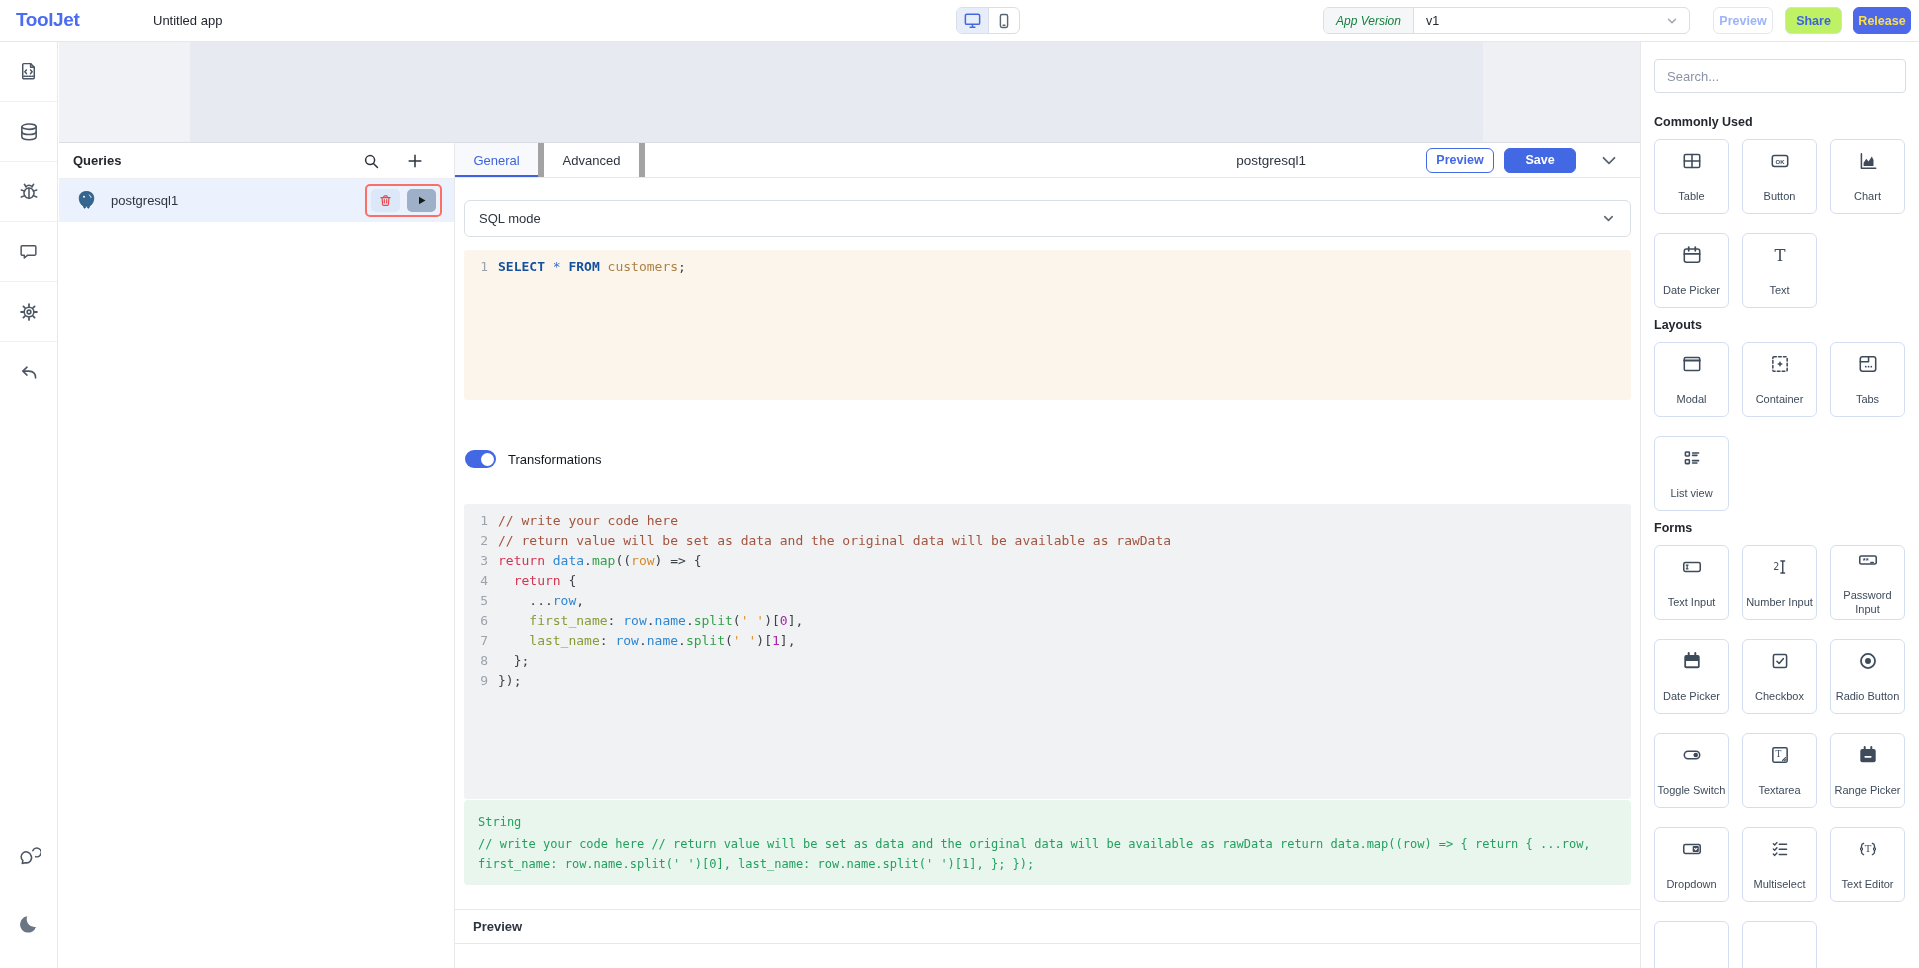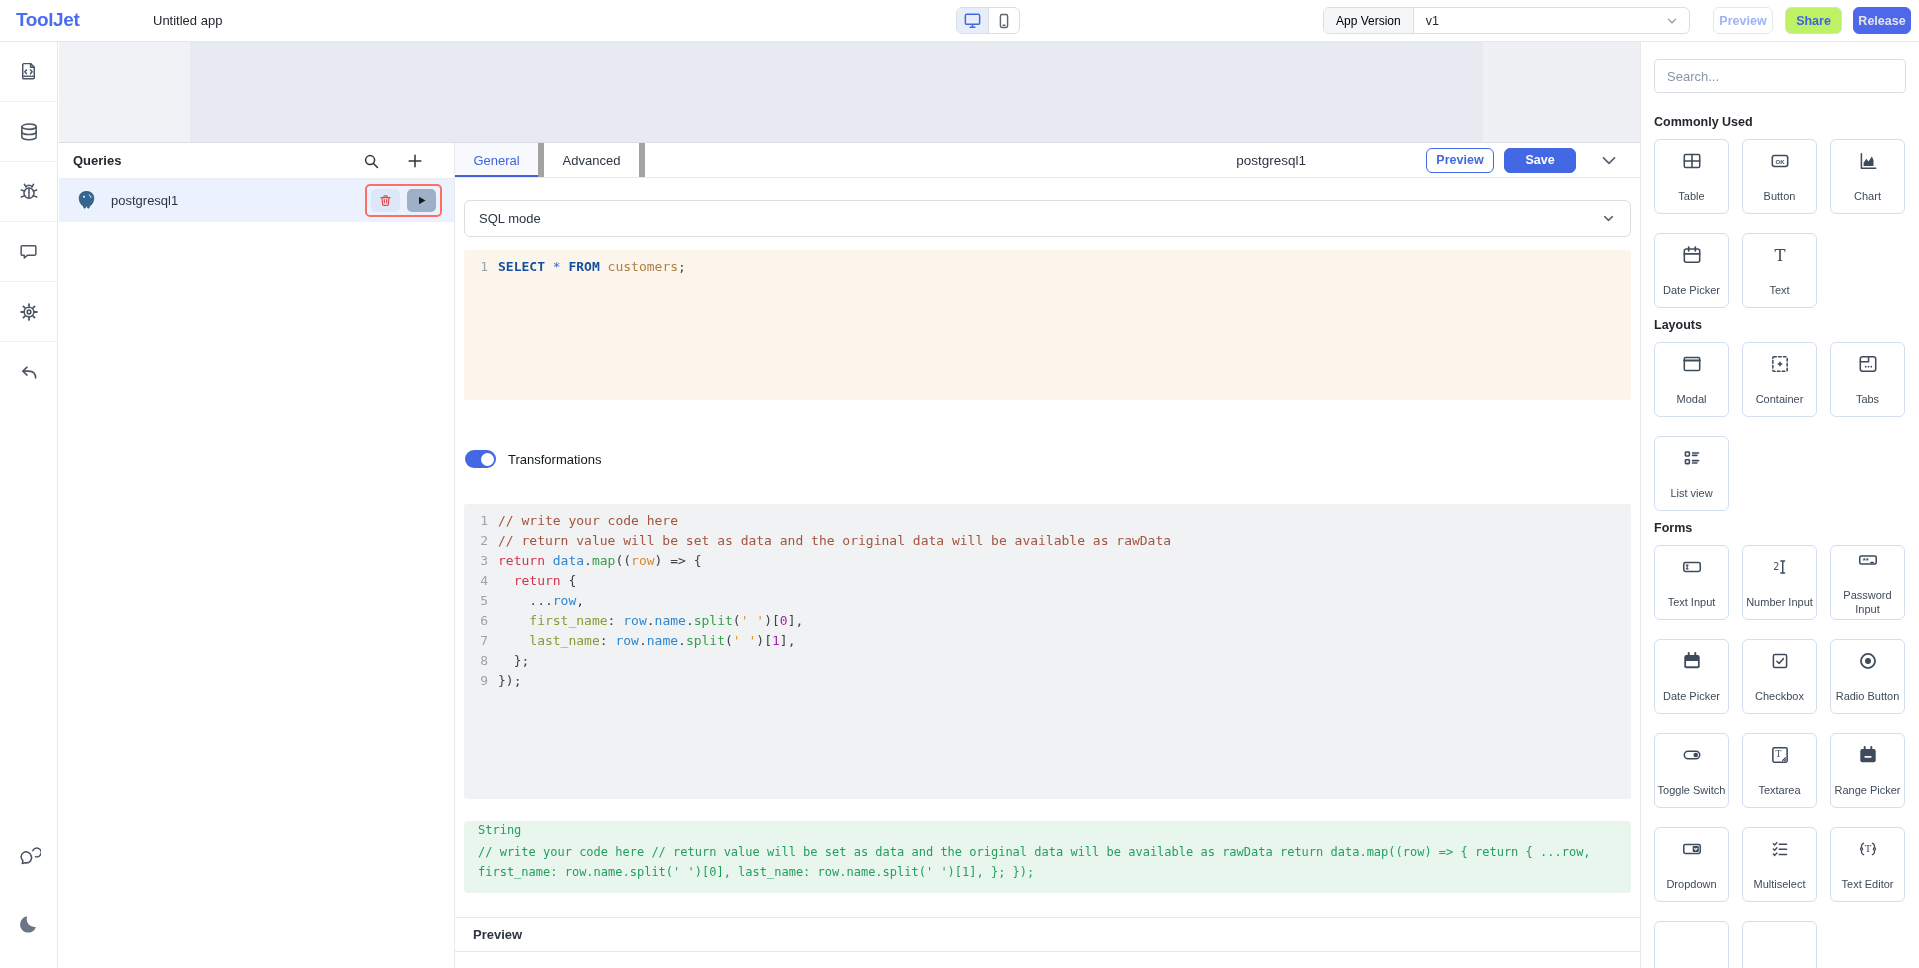--- a/index.html
+++ b/index.html
@@ -12,28 +12,28 @@
   .logo { position:absolute; left:16px; top:9px; font-size:19px; font-weight:800;
     color:#4a6cf3; letter-spacing:-0.4px; }
   .app-title { position:absolute; left:153px; top:13px; font-size:13px; color:#23272e; }
   .device-toggle { position:absolute; left:956px; top:7px; height:27px; display:flex;
     border:1px solid #d9dee7; border-radius:6px; overflow:hidden; background:#fff; }
   .device-btn { width:31px; display:flex; align-items:center; justify-content:center; cursor:pointer; }
   .device-btn.active { background:#e7eef9; }
   .appver { position:absolute; left:1323px; top:7px; height:27px; display:flex; align-items:stretch;
     border:1px solid #d9dee7; border-radius:6px; overflow:hidden; background:#fff; width:367px; }
   .appver-label { background:#f4f6f8; border-right:1px solid #d9dee7; display:flex; align-items:center;
-    padding:0 12px; font-size:12px; color:#000000; }
+    padding:0 12px; font-size:12px; color:#15803d;font-style:italic; }
   .appver-value { display:flex; align-items:center; padding:0 12px; font-size:12.5px; color:#23272e; flex:1; }
   .appver-chev { display:flex; align-items:center; padding-right:10px; }
   .hbtn { position:absolute; top:7px; height:27px; border-radius:6px; font-size:12.5px; font-weight:600;
     display:flex; align-items:center; justify-content:center; cursor:pointer; }
   .hbtn.preview-top { left:1713px; width:60px; border:1px solid #e3e7ee; color:#9db4f6; background:#fff; }
   .hbtn.share { left:1785px; width:57px; border:1px solid #d5ddea; color:#3e63dd; background:#bef264; }
-  .hbtn.release { left:1853px; width:58px; background:#4d68e8; color:#e5e5e5; border:1px solid #4d68e8; }
+  .hbtn.release { left:1853px; width:58px; background:#4d68e8; color:#fde047; border:1px solid #4d68e8; }
 
   
   .rail { position:absolute; left:0; top:42px; width:58px; bottom:0; background:#fff;
     border-right:1px solid #e6e8ec; z-index:20; }
   .rail-cell { height:60px; display:flex; align-items:center; justify-content:center;
     border-bottom:1px solid #f0f1f4; cursor:pointer; }
   .rail-bottom { position:absolute; left:0; bottom:28px; width:100%; display:flex;
     flex-direction:column; align-items:center; gap:40px; }
   .rail svg { stroke:#4c5563; fill:none; stroke-width:1.4; stroke-linecap:round; stroke-linejoin:round; }
 
@@ -101,21 +101,21 @@
   .tk-str { color:#e0912f; }
   .tk-num { color:#a626a4; }
 
   .transform-row { margin-top:50px; display:flex; align-items:center; padding-left:1px; }
   .toggle { width:31px; height:18px; border-radius:9px; background:#4368e3; position:relative;
     cursor:pointer; flex:none; }
   .toggle::after { content:""; position:absolute; right:2.5px; top:2.5px; width:13px; height:13px;
     border-radius:50%; background:#fff; }
   .transform-label { margin-left:12px; font-size:13px; font-weight:500; color:#11181c; }
 
-  .result-box { margin-top:22px; background:#e9f6ee; border-radius:4px; padding:2px 14px 11px;
+  .result-box { margin-top:1px; background:#e9f6ee; border-radius:4px; padding:15px 14px 11px;
     font-family:"DejaVu Sans Mono", monospace; color:#24a05e; }
   .result-type { font-size:12px; margin-bottom:5px; }
   .result-text { font-size:12px; line-height:20px; word-break:break-word; }
 
   .preview-section { margin:24px -9px 0; border-top:1px solid #e6e8ec; border-bottom:1px solid #e6e8ec; }
   .preview-heading { padding:9px 18px; font-size:13px; font-weight:600; color:#2d3540; }
 
   
   .widgets { position:absolute; left:1640px; top:42px; width:279px; bottom:0; background:#fff;
     border-left:1px solid #e6e8ec; padding:0 13px; overflow:hidden; }

